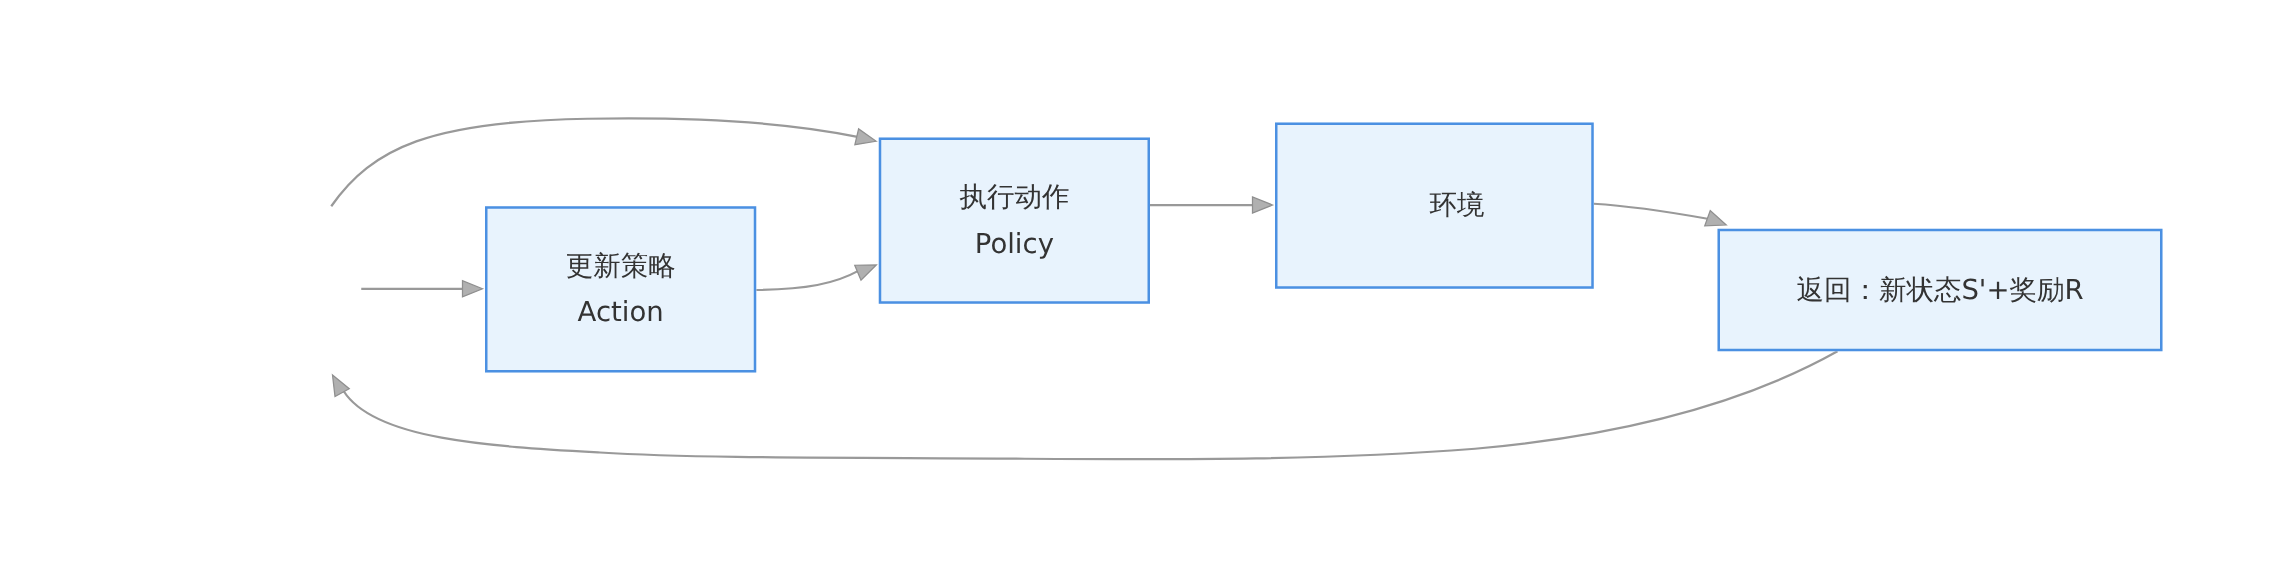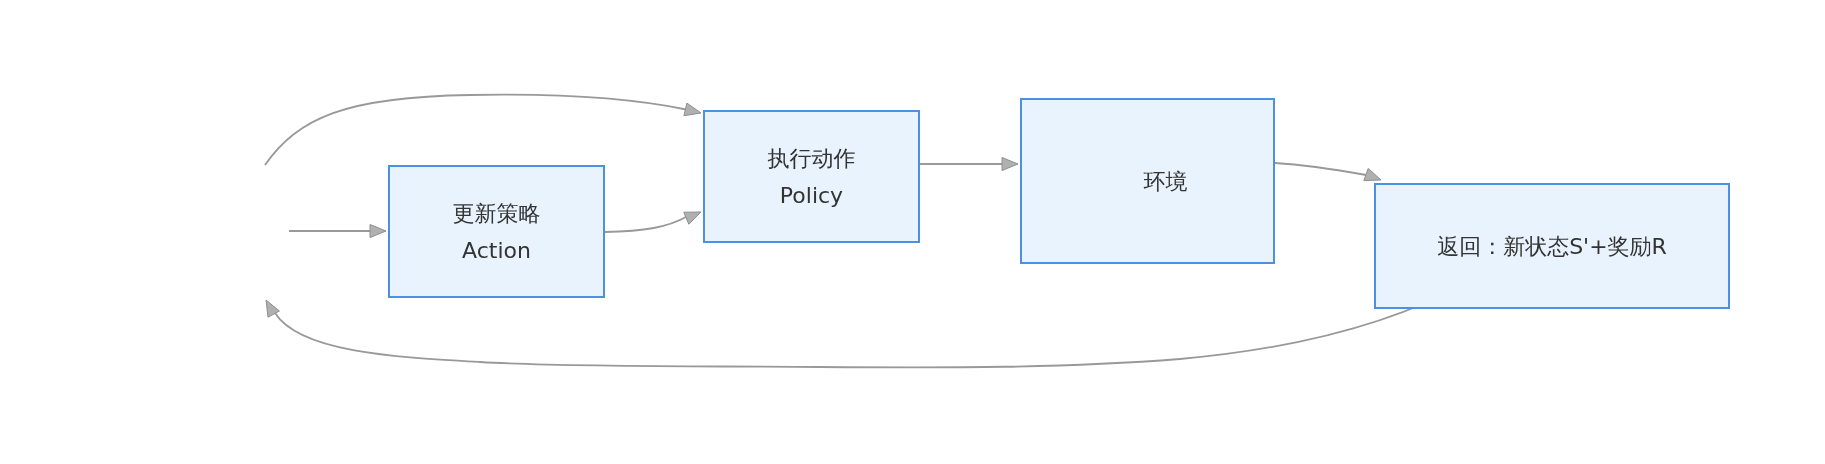--- a/index.html
+++ b/index.html
@@ -27,22 +27,22 @@
     background:var(--node-fill);
     border:2px solid var(--node-border);
     display:flex;flex-direction:column;align-items:center;justify-content:center;
     color:var(--text);
     font-size:22px;line-height:37px;
     text-align:center;
   }
   .node-agent       {left:96px;  top:165px; width:193px; height:133px;}
   .node-policy      {left:388px; top:165px; width:217px; height:133px;}
   .node-action      {left:703px; top:110px;  width:217px; height:133px;}
-  .node-environment {left:1020px;top:98px;  width:255px; height:166px;padding-left:36px;}
-  .node-feedback    {left:1374px;top:183px; width:356px; height:126px;}
+  .node-environment {left:1020px;top:98px;  width:255px; height:133px;padding-left:36px;}
+  .node-feedback    {left:1374px;top:183px; width:356px; height:98px;}
 </style>
 </head>
 <body>
 
 <div class="canvas">
 
   <svg class="edges" viewBox="0 0 1825 464" aria-hidden="true">
 
     <path class="edge" d="M289,231 L371,231"></path>
     <polygon class="arrowhead" points="386,231 370,224.5 370,237.5"></polygon>

